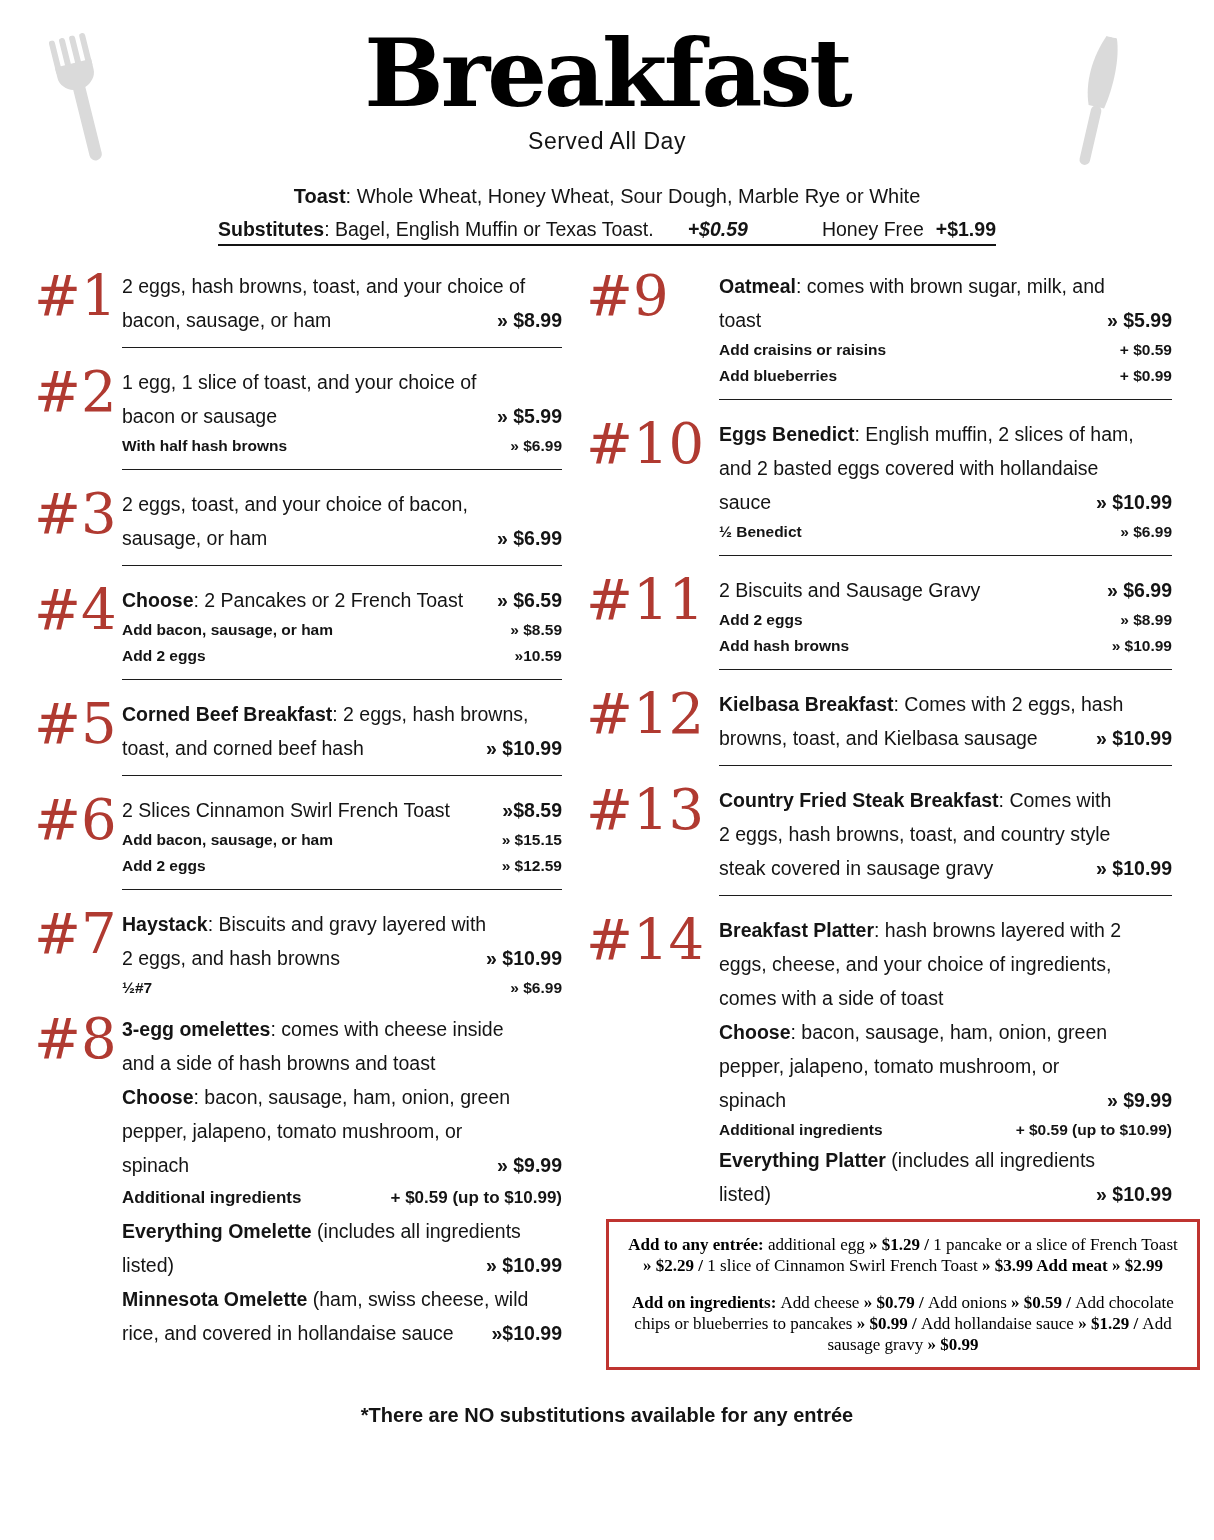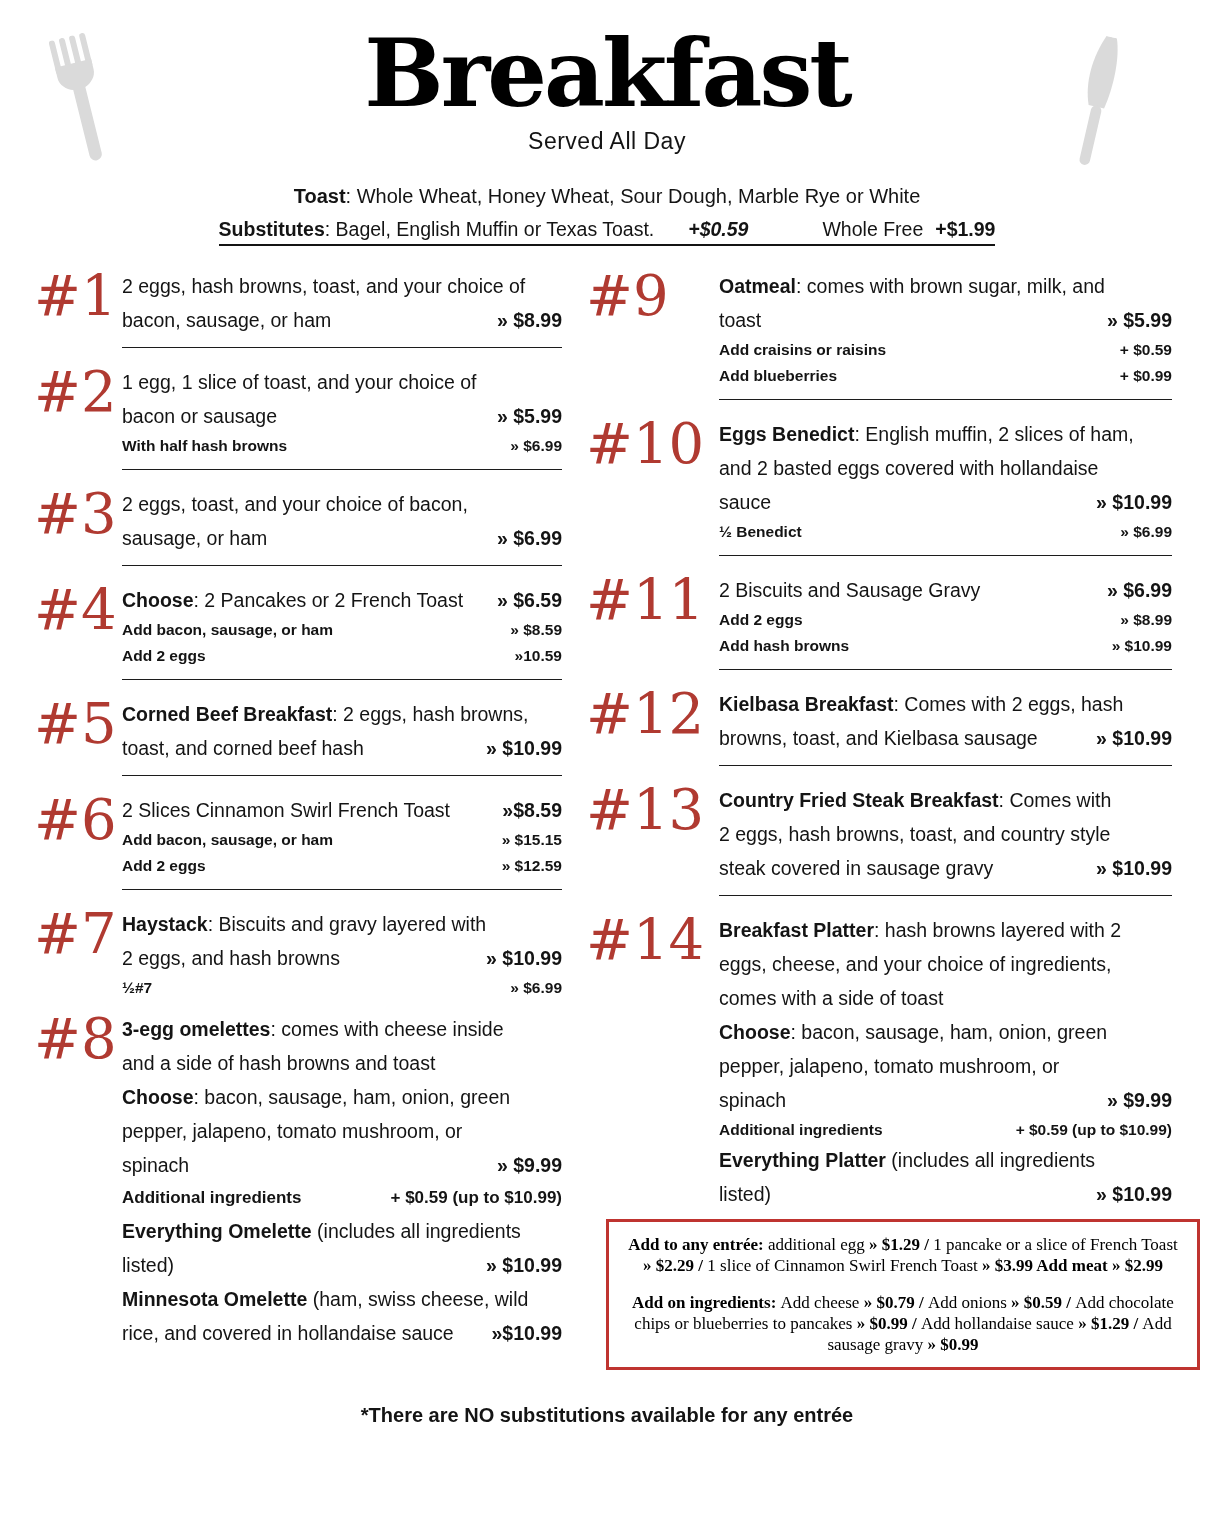--- a/index.html
+++ b/index.html
@@ -91,21 +91,21 @@
 </div>
 
 <div class="header">
   <div class="title">Breakfast</div>
   <div class="subtitle">Served All Day</div>
   <div class="toast-line">
     <span class="b">Toast</span><span>: Whole Wheat, Honey Wheat, Sour Dough, Marble Rye or White</span>
   </div>
   <div class="subs-line">
     <span class="subs-underline">
-      <span class="b">Substitutes</span><span>: Bagel, English Muffin or Texas Toast.</span><span class="sp-a">+$0.59</span><span class="sp-b">Whole Free</span><span class="sp-c">+$1.99</span>
+      <span class="b">Substitutes</span><span>: Bagel, English Muffin or Texas Toast.</span><span class="sp-a">+$0.59</span><span class="sp-b">Honey Free</span><span class="sp-c">+$1.99</span>
     </span>
   </div>
 </div>
 
 <div class="menu">
   <div class="col-left" data-column="left">
       <div class="item">
         <div class="num">#1</div>
         <div class="content">
           <div class="line desc">

